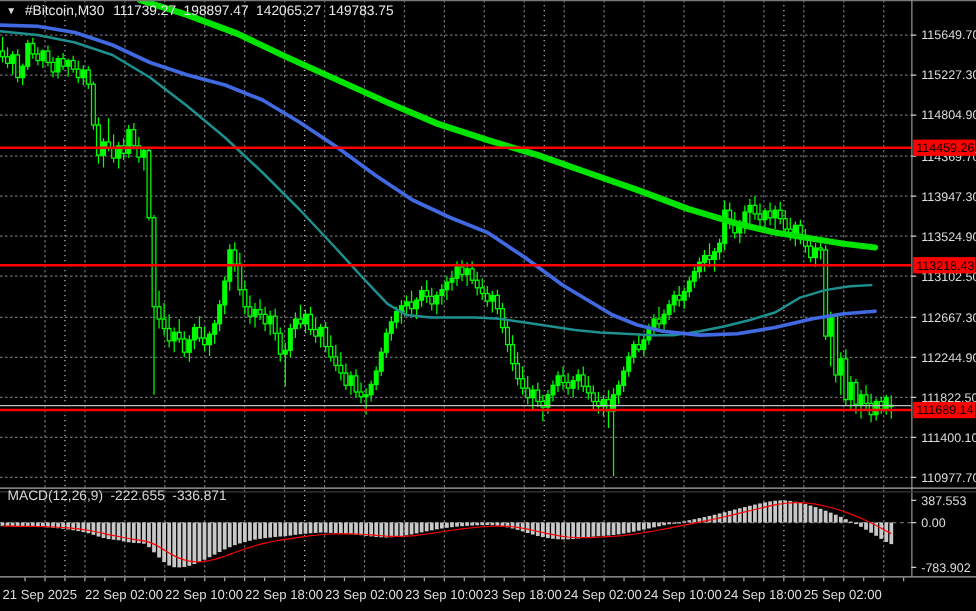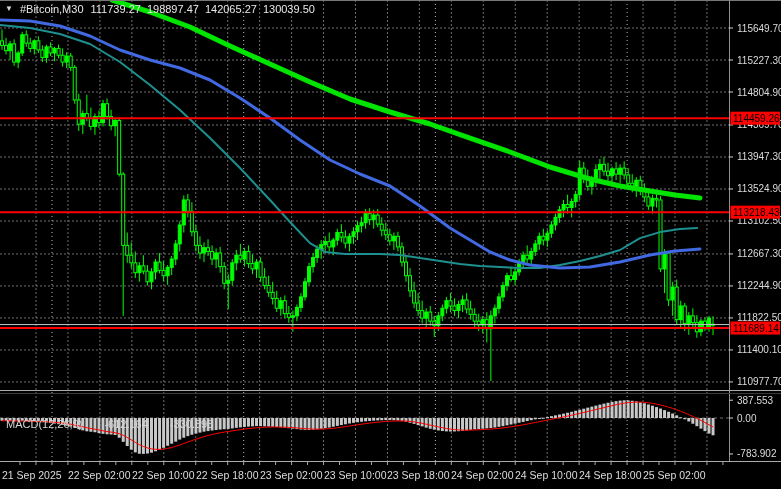--- a/index.html
+++ b/index.html
@@ -3,21 +3,21 @@
 <meta charset="utf-8">
 <style>
   html,body{margin:0;padding:0;background:#222;}
   #stage{position:relative;width:781px;height:489px;background:#000;overflow:hidden;
          font-family:"Liberation Sans",sans-serif;}
   #chart{position:absolute;left:0;top:0;}
   .title-bar{position:absolute;left:5px;top:3px;z-index:5;display:flex;align-items:center;
              gap:7px;font-size:11px;color:#e8e8e8;white-space:nowrap;}
   .title-bar .tri{font-size:8px;color:#d8d8d8;line-height:1;}
   .quote{display:flex;gap:6px;text-align:right;}
-  .macd-label{position:absolute;left:6px;top:418px;z-index:5;display:flex;gap:22px;
+  .macd-label{position:absolute;left:6px;top:391px;z-index:5;display:flex;gap:6px;
               font-size:11px;color:#d6d6d6;white-space:nowrap;}
 </style>
 </head>
 <body>
 
 <div id="stage">
   <svg id="chart" width="781" height="489">
       <g>
         <line x1="36" y1="0" x2="36" y2="461" stroke="#6e6e6e" stroke-width="1" stroke-dasharray="2,2"></line>
         <line x1="67.95" y1="0" x2="67.95" y2="461" stroke="#6e6e6e" stroke-width="1" stroke-dasharray="2,2"></line>
@@ -715,22 +715,22 @@
       </g>
     </svg>
 
   <div class="title-bar">
     <span class="tri">▼</span>
     <span>#Bitcoin,M30</span>
     <span class="quote">
       <span>111739.27</span>
       <span>198897.47</span>
       <span>142065.27</span>
-      <span>130039.50</span>
+      <span>149783.75</span>
     </span>
   </div>
 
   <div class="macd-label">
     <span>MACD(12,26,9)</span>
-    <span>-612.164</span>
-    <span>-330.898</span>
+    <span>-222.655</span>
+    <span>-336.871</span>
   </div>
 </div>
 
 </body></html>

